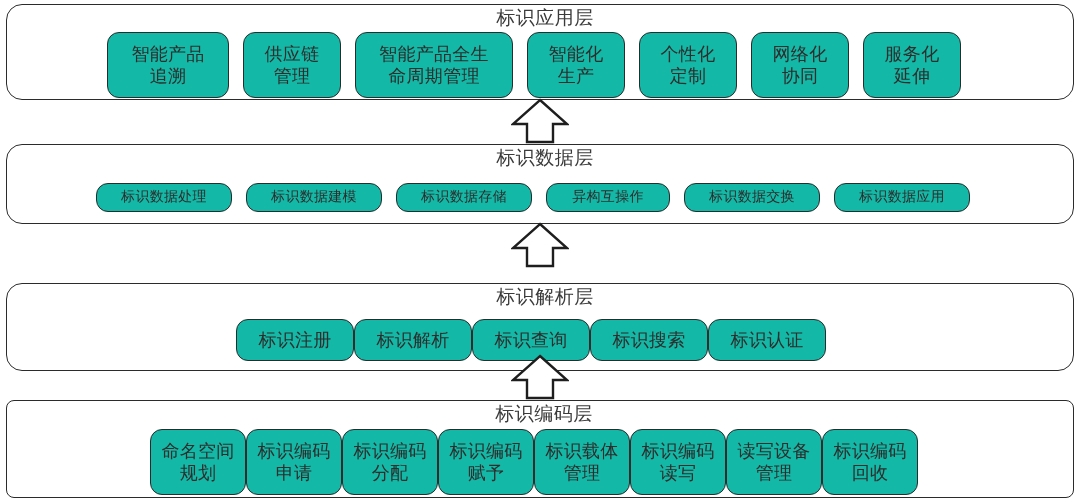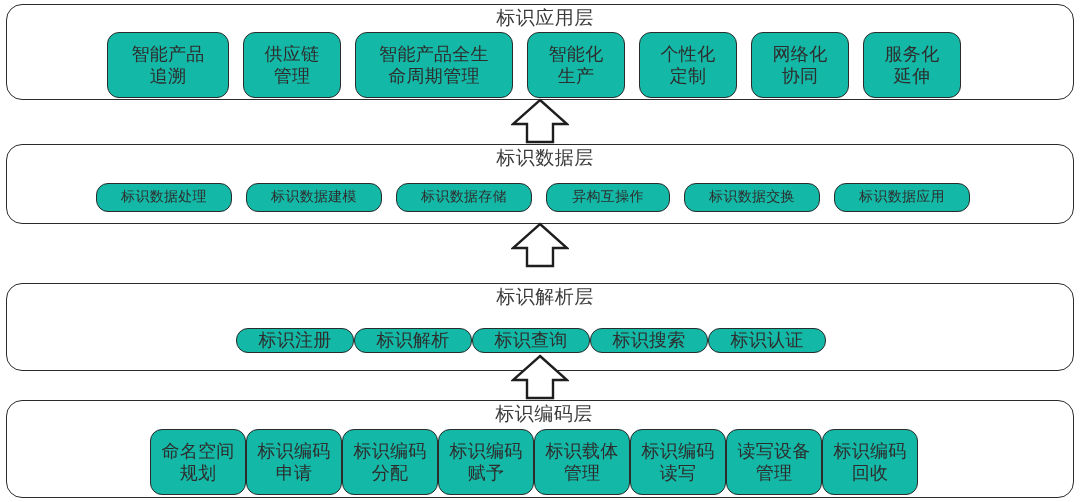--- a/index.html
+++ b/index.html
@@ -90,26 +90,27 @@
   #layer-data .node { height: 29px; width: 136px; font-size: 14px; }
   #layer-data .node.narrow { width: 124px; }
 
   
   #layer-res {
     top: 283px;
     height: 88px;
   }
   #layer-res .layer-label { width: 132px; margin-left: 10px; }
   #layer-res .node-strip { padding-right: 18px; justify-content: space-around; }
-  #layer-res .node { height: 25px; width: 118px; text-align: right; }
+  #layer-res .node { height: 42px; width: 118px; text-align: right; }
 
   
   #layer-code {
     top: 400px;
     height: 98px;
+    border-radius: 8px;
   }
   #layer-code .layer-label { width: 128px; margin-left: 8px; }
   #layer-code .node-strip { padding-right: 12px; justify-content: flex-start; }
   #layer-code .node { height: 66px; width: 96px; }
 
   
   .arrow {
     position: absolute;
     width: 58px;
     height: 46px;

